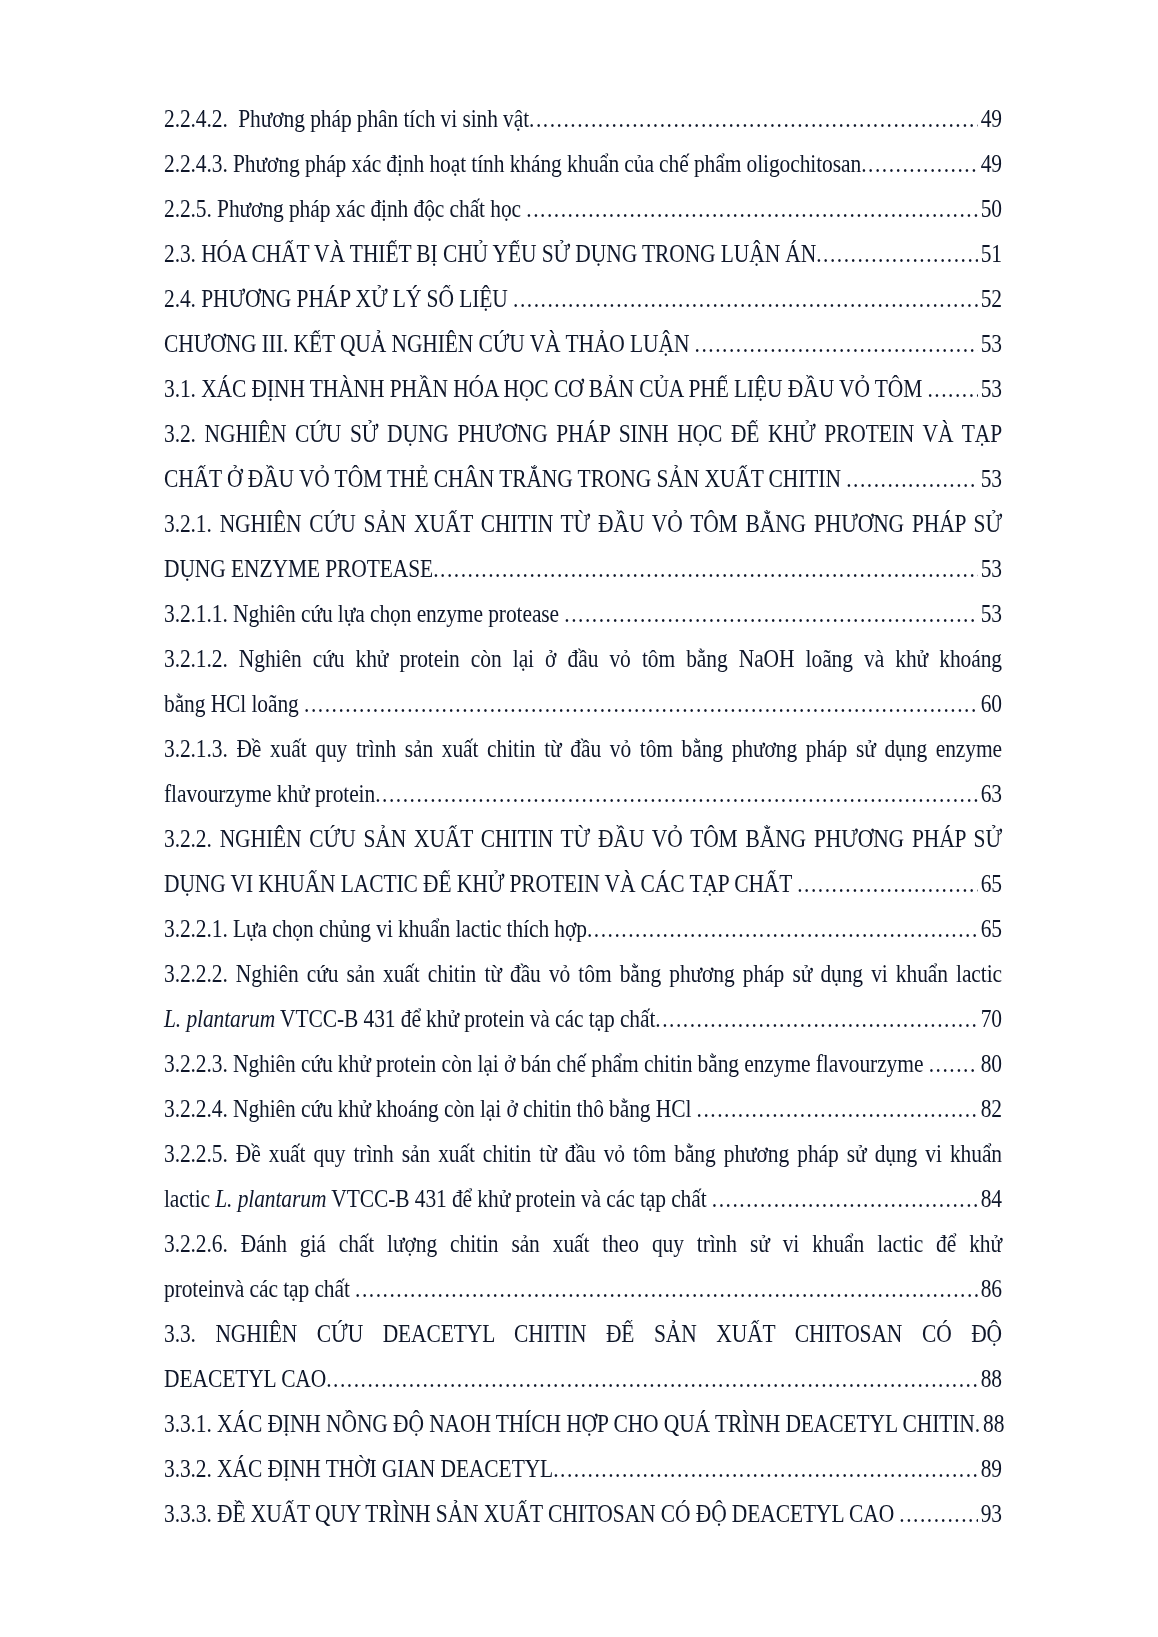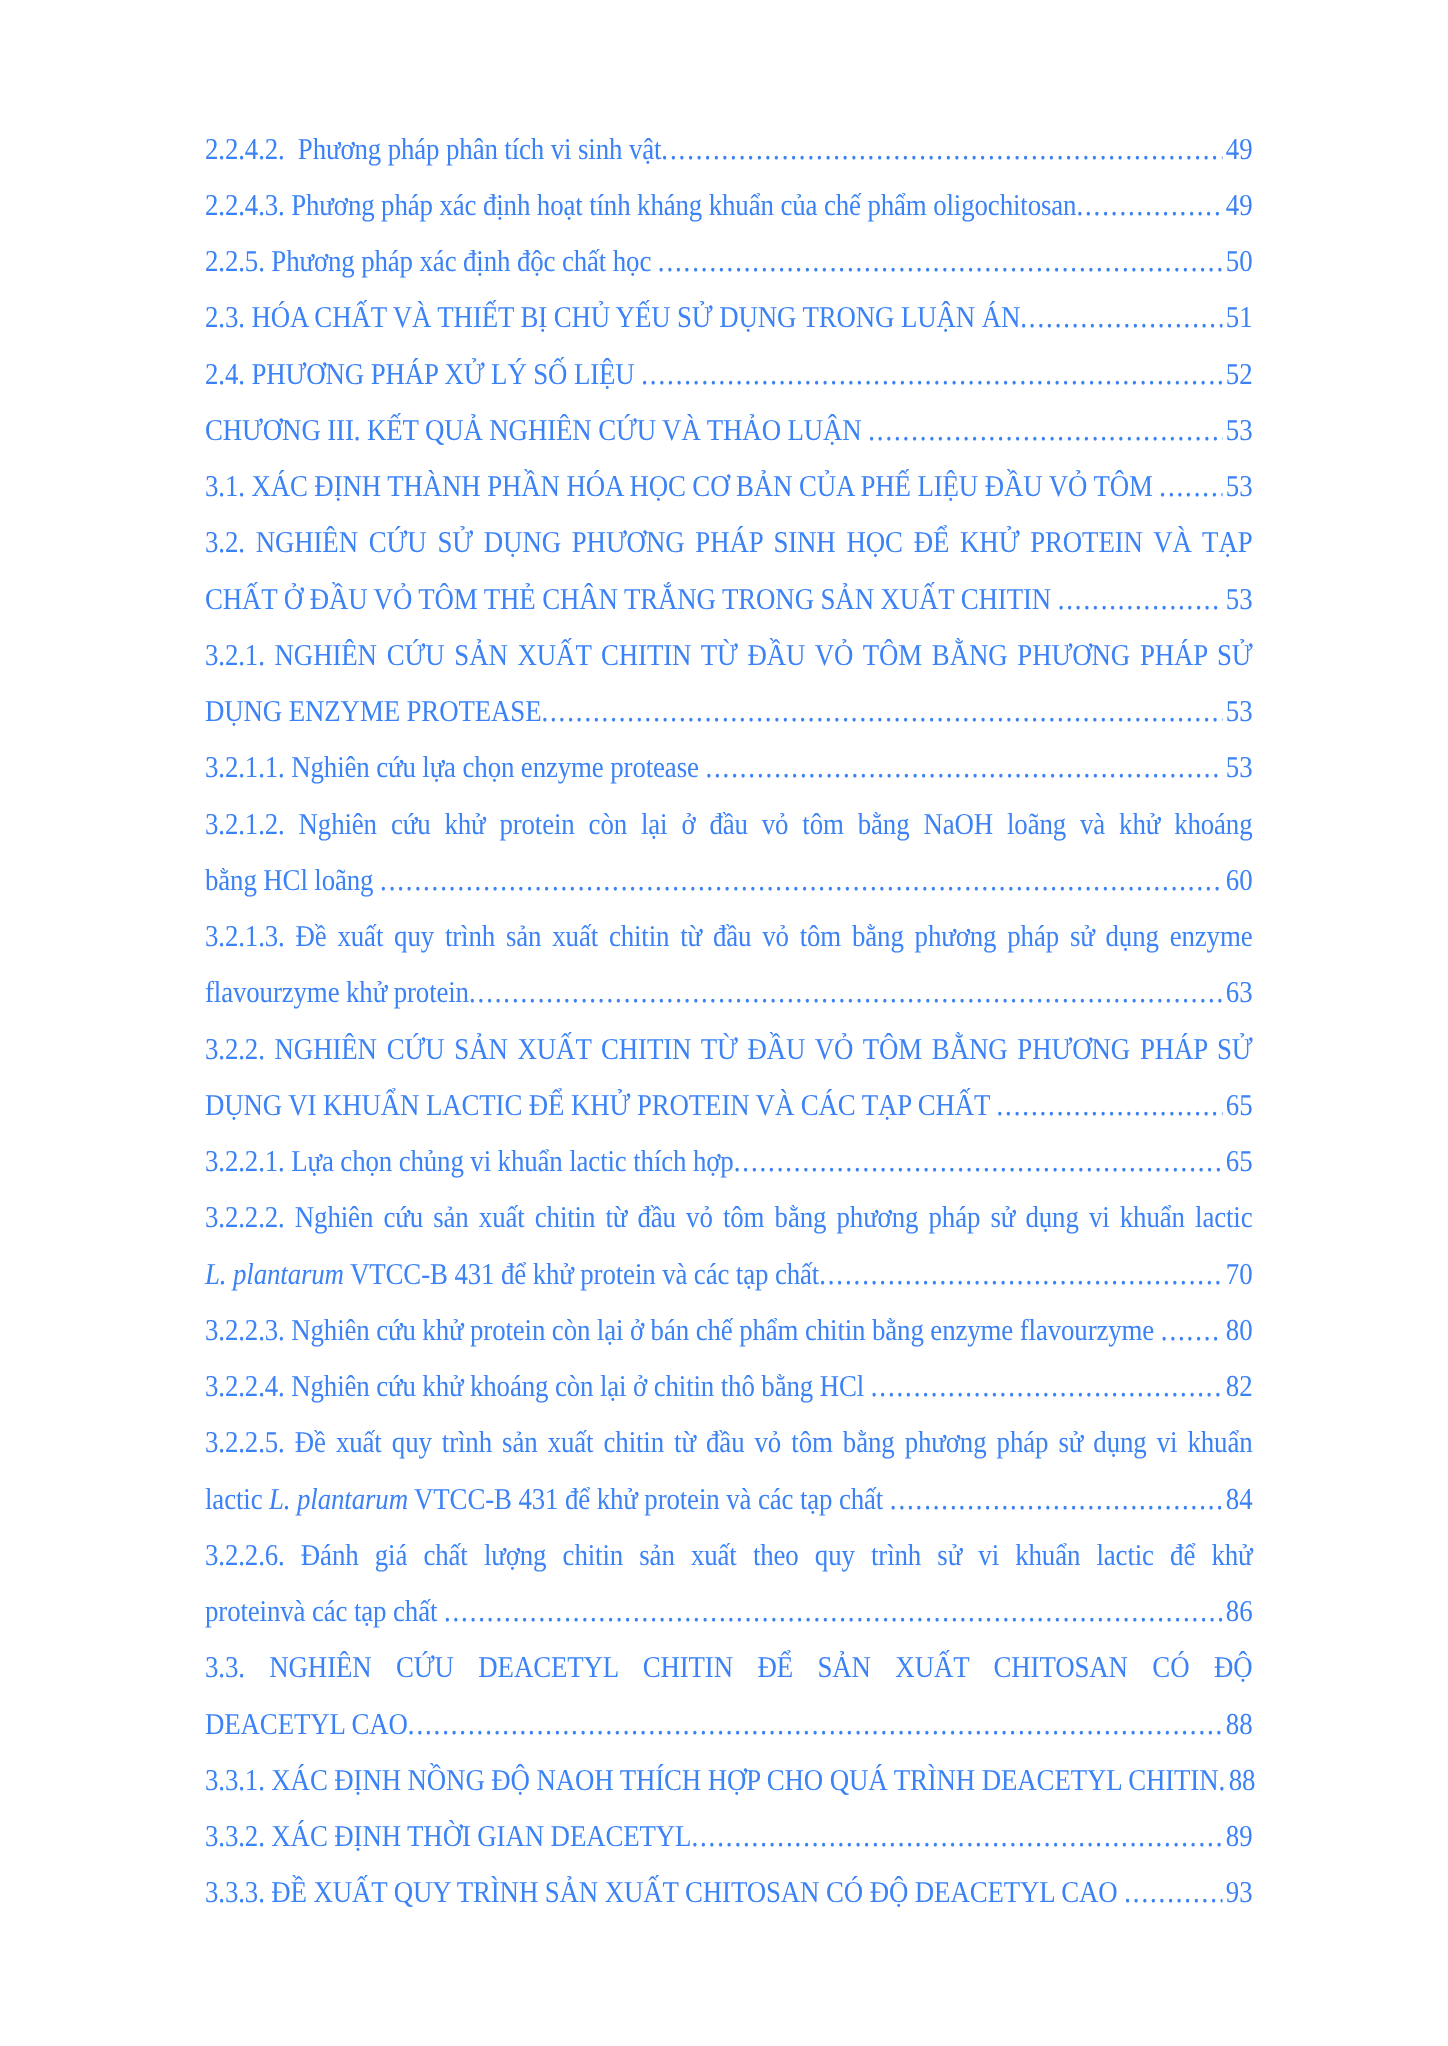--- a/index.html
+++ b/index.html
@@ -8,21 +8,21 @@
     height: 1637px;
     background: #ffffff;
     overflow: hidden;
   }
   .page {
     box-sizing: border-box;
     width: 1158px;
     height: 1637px;
     padding: 97px 156px 12px 164px;
     font-family: "Liberation Serif", "DejaVu Serif", serif;
-    color: #3b82f6;
+    color: #0f172a;
   }
   .toc { width: 100%; }
   .row {
     font-size: 21.5px;
     letter-spacing: -0.1px;
     line-height: 45px;
     transform: scaleY(1.13);
     transform-origin: 50% 50%;
   }
   .row.end { display: flex; align-items: baseline; }

